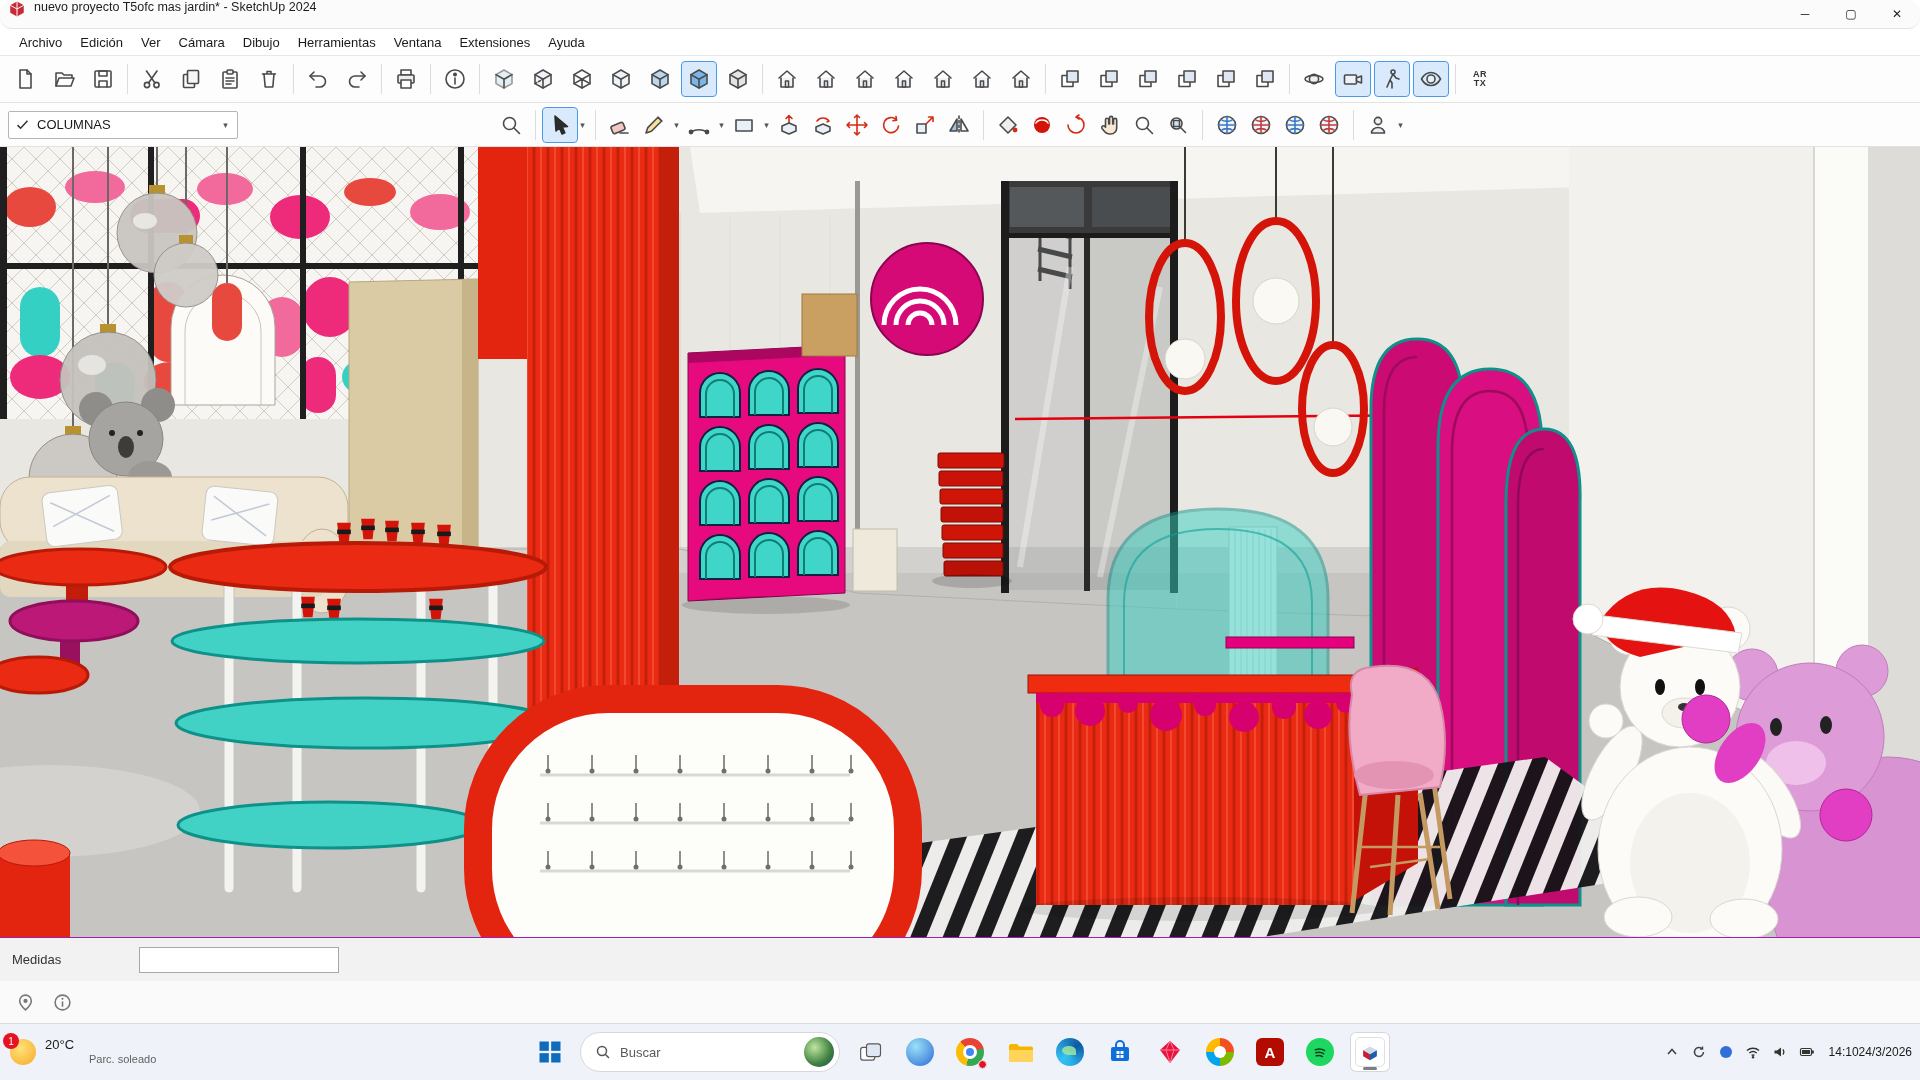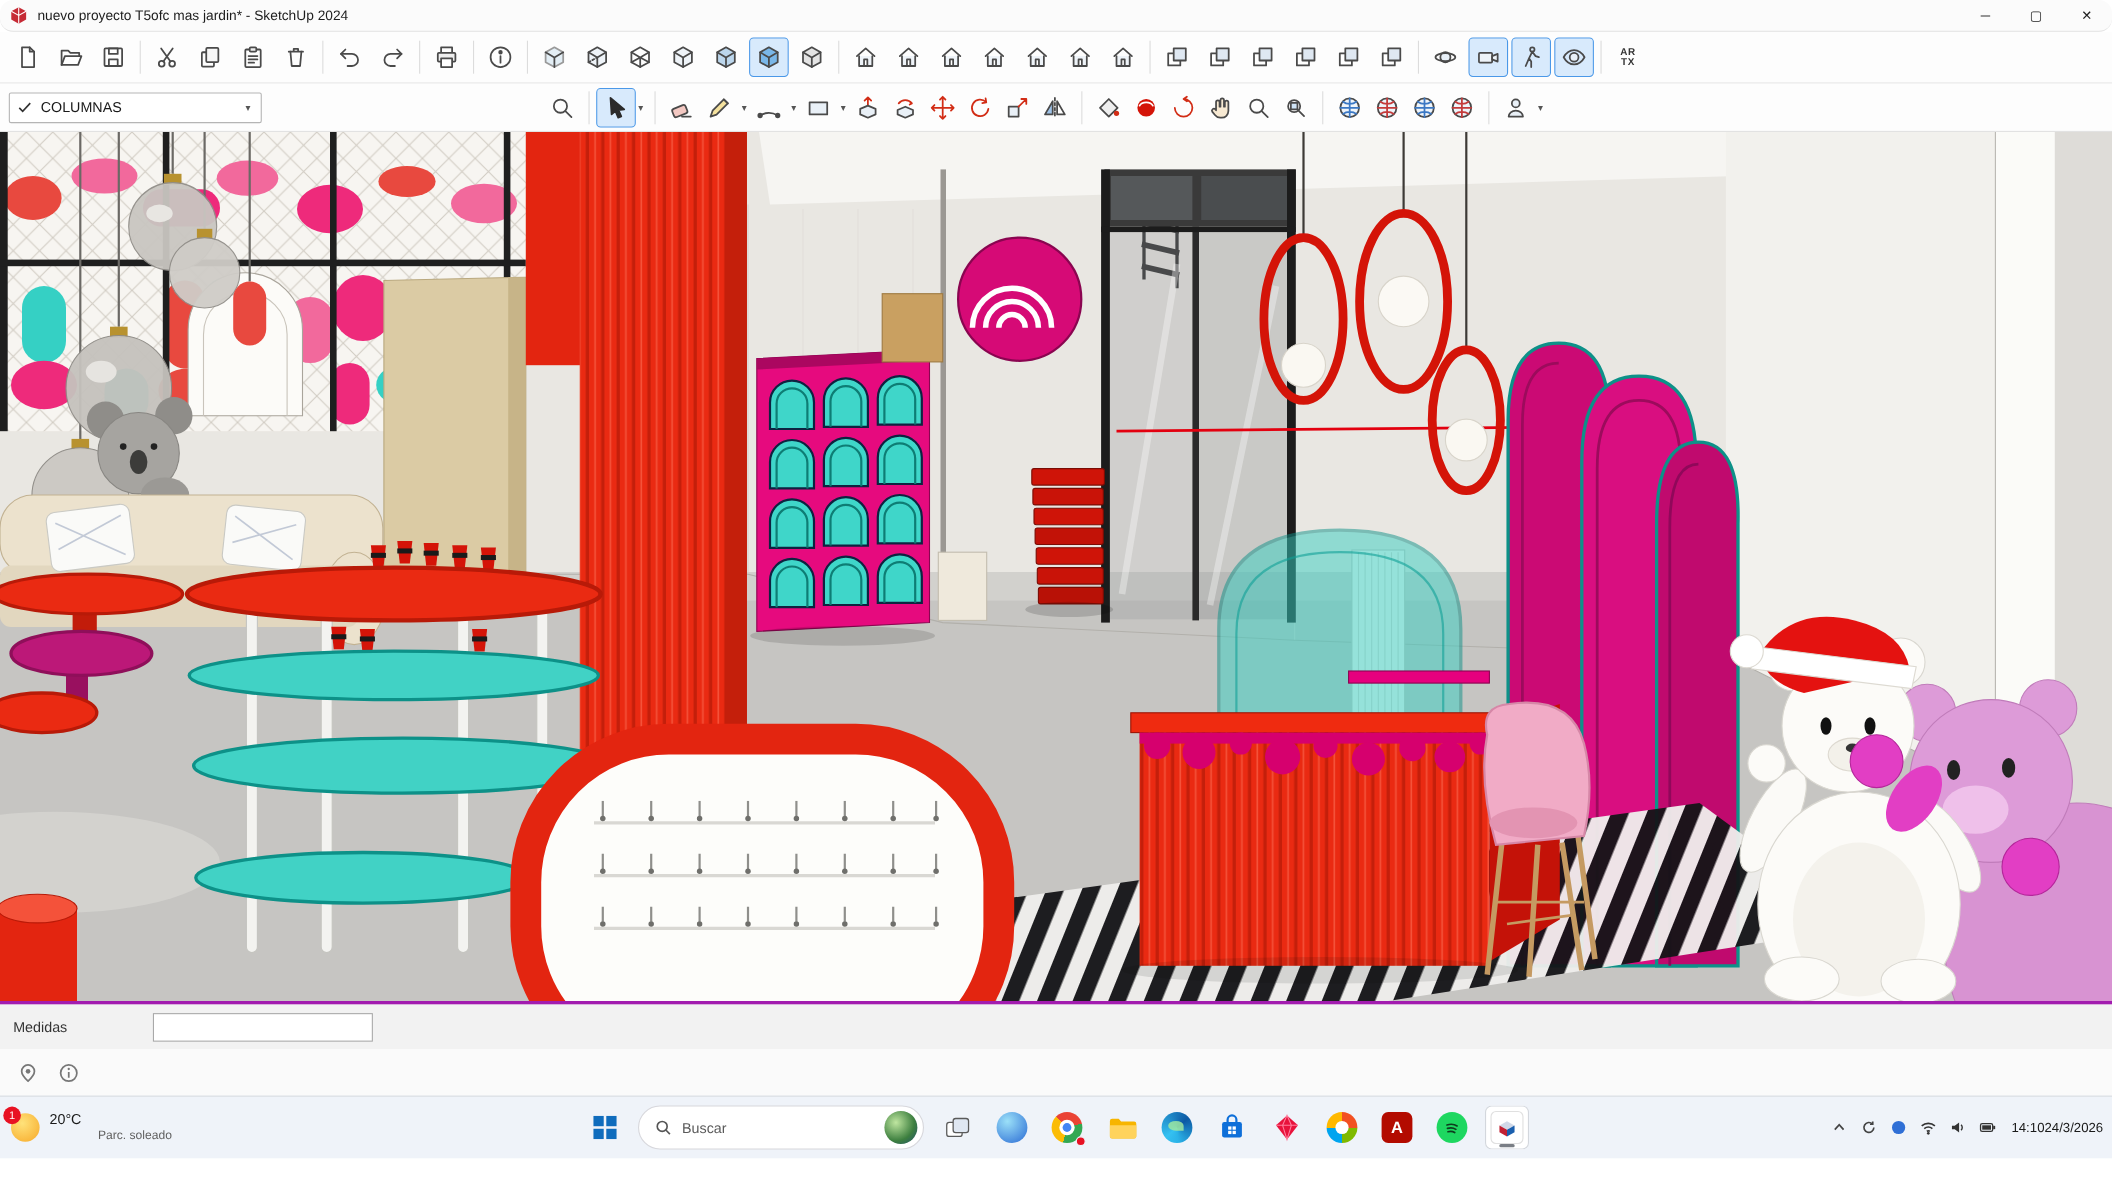--- a/index.html
+++ b/index.html
@@ -1,19 +1,19 @@
 <!DOCTYPE html>
 <html><head>
 <meta charset="utf-8">
 <style>
   * { box-sizing: border-box; margin: 0; padding: 0; }
   html,body { width:1920px; height:1080px; overflow:hidden; font-family:"Liberation Sans",sans-serif; background:#fff; }
 
   
-  .titlebar { height:29px; display:flex; align-items:center; background:#fbfbfb; border-bottom:1px solid #e4e4e4; padding-left:8px;border-radius:12px; }
+  .titlebar { height:29px; display:flex; background:#fbfbfb; border-bottom:1px solid #e4e4e4; padding-left:8px;border-radius:12px; }
   .su-logo { width:18px; height:18px; display:flex; }
   .title-text { font-size:12.5px; color:#1d1d1d; margin-left:8px; }
   .win-controls { margin-left:auto; display:flex; height:100%; }
   .win-btn { width:46px; height:100%; display:flex; align-items:center; justify-content:center; font-size:12px; color:#222; }
 
   
   .menubar { height:27px; display:flex; align-items:center; background:#fff; border-bottom:1px solid #e8e8e8; padding-left:10px; }
   .menu-item { padding:4px 9px; font-size:13px; color:#1a1a1a; }
 
   
@@ -30,21 +30,21 @@
   .tag-box { display:flex; align-items:center; width:230px; height:28px; border:1px solid #b5b5b5; background:#fff; border-radius:2px; padding:0 6px; margin-right:6px; }
   .tag-box svg { width:15px; height:15px; }
   .tag-value { font-size:13px; color:#1a1a1a; flex:1; margin-left:7px; }
   .spacer250 { width:250px; flex:none; }
 
   
   .viewport { height:790px; position:relative; background:#c6c5c2; }
   .viewport svg.scene { position:absolute; inset:0; width:100%; height:100%; }
 
   
-  .measure-row { height:44px; background:#f2f2f2; border-top:3px solid #a21caf; display:flex; align-items:center; padding-left:12px; }
+  .measure-row { height:44px; background:#f2f2f2; border-top:1px solid #a21caf; display:flex; align-items:center; padding-left:12px; }
   .measure-label { font-size:13px; color:#333; }
   .measure-input { margin-left:78px; width:200px; height:26px; border:1px solid #a9a9a9; background:#fff; font-size:13px; padding:0 6px; font-family:"Liberation Sans",sans-serif; }
   .status-row { height:42px; background:#fafafa; display:flex; align-items:center; gap:18px; padding-left:16px; }
   .status-row svg { width:19px; height:19px; }
 
   
   .taskbar { height:57px; background:#eff3f9; border-top:1px solid #d9dce1; display:flex; align-items:center; position:relative; }
   .weather { position:absolute; left:10px; display:flex; align-items:center; gap:9px; }
   .weather-icon { width:26px; height:26px; border-radius:50%; background:radial-gradient(circle at 40% 35%,#ffe27a,#f7a928); position:relative; flex:none; }
   .weather-badge { position:absolute; top:-6px; left:-7px; width:16px; height:16px; border-radius:50%; background:#e81123; color:#fff; font-size:10px; display:flex; align-items:center; justify-content:center; }
@@ -98,20 +98,31 @@
         </svg>
     </span>
     <span class="title-text">nuevo proyecto T5ofc mas jardin* - SketchUp 2024</span>
     <div class="win-controls">
       <div class="win-btn">─</div>
       <div class="win-btn">▢</div>
       <div class="win-btn">✕</div>
     </div>
   </div>
 
+  <div class="menubar">
+    <span class="menu-item">Archivo</span>
+    <span class="menu-item">Edición</span>
+    <span class="menu-item">Ver</span>
+    <span class="menu-item">Cámara</span>
+    <span class="menu-item">Dibujo</span>
+    <span class="menu-item">Herramientas</span>
+    <span class="menu-item">Ventana</span>
+    <span class="menu-item">Extensiones</span>
+    <span class="menu-item">Ayuda</span>
+  </div>
 
   <div class="toolbar tb1">
     <div class="tbgroup">
       <span class="tbi">
           <svg viewBox="0 0 24 24">
             <path d="M7 3h7l4 4v14H7z"></path>
             <path d="M14 3v4h4"></path>
           </svg>
         </span>
       <span class="tbi">

